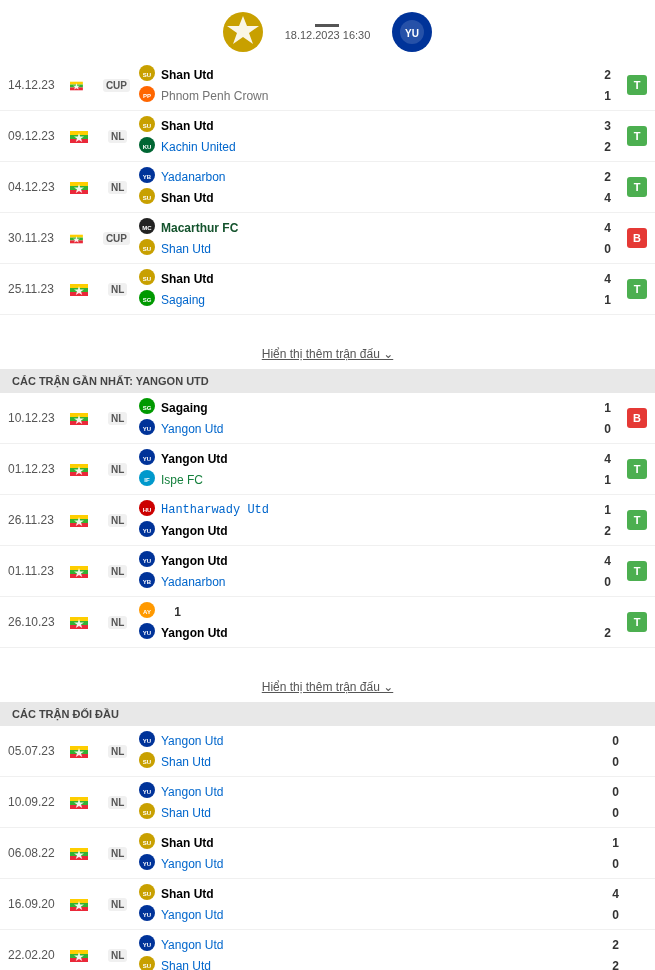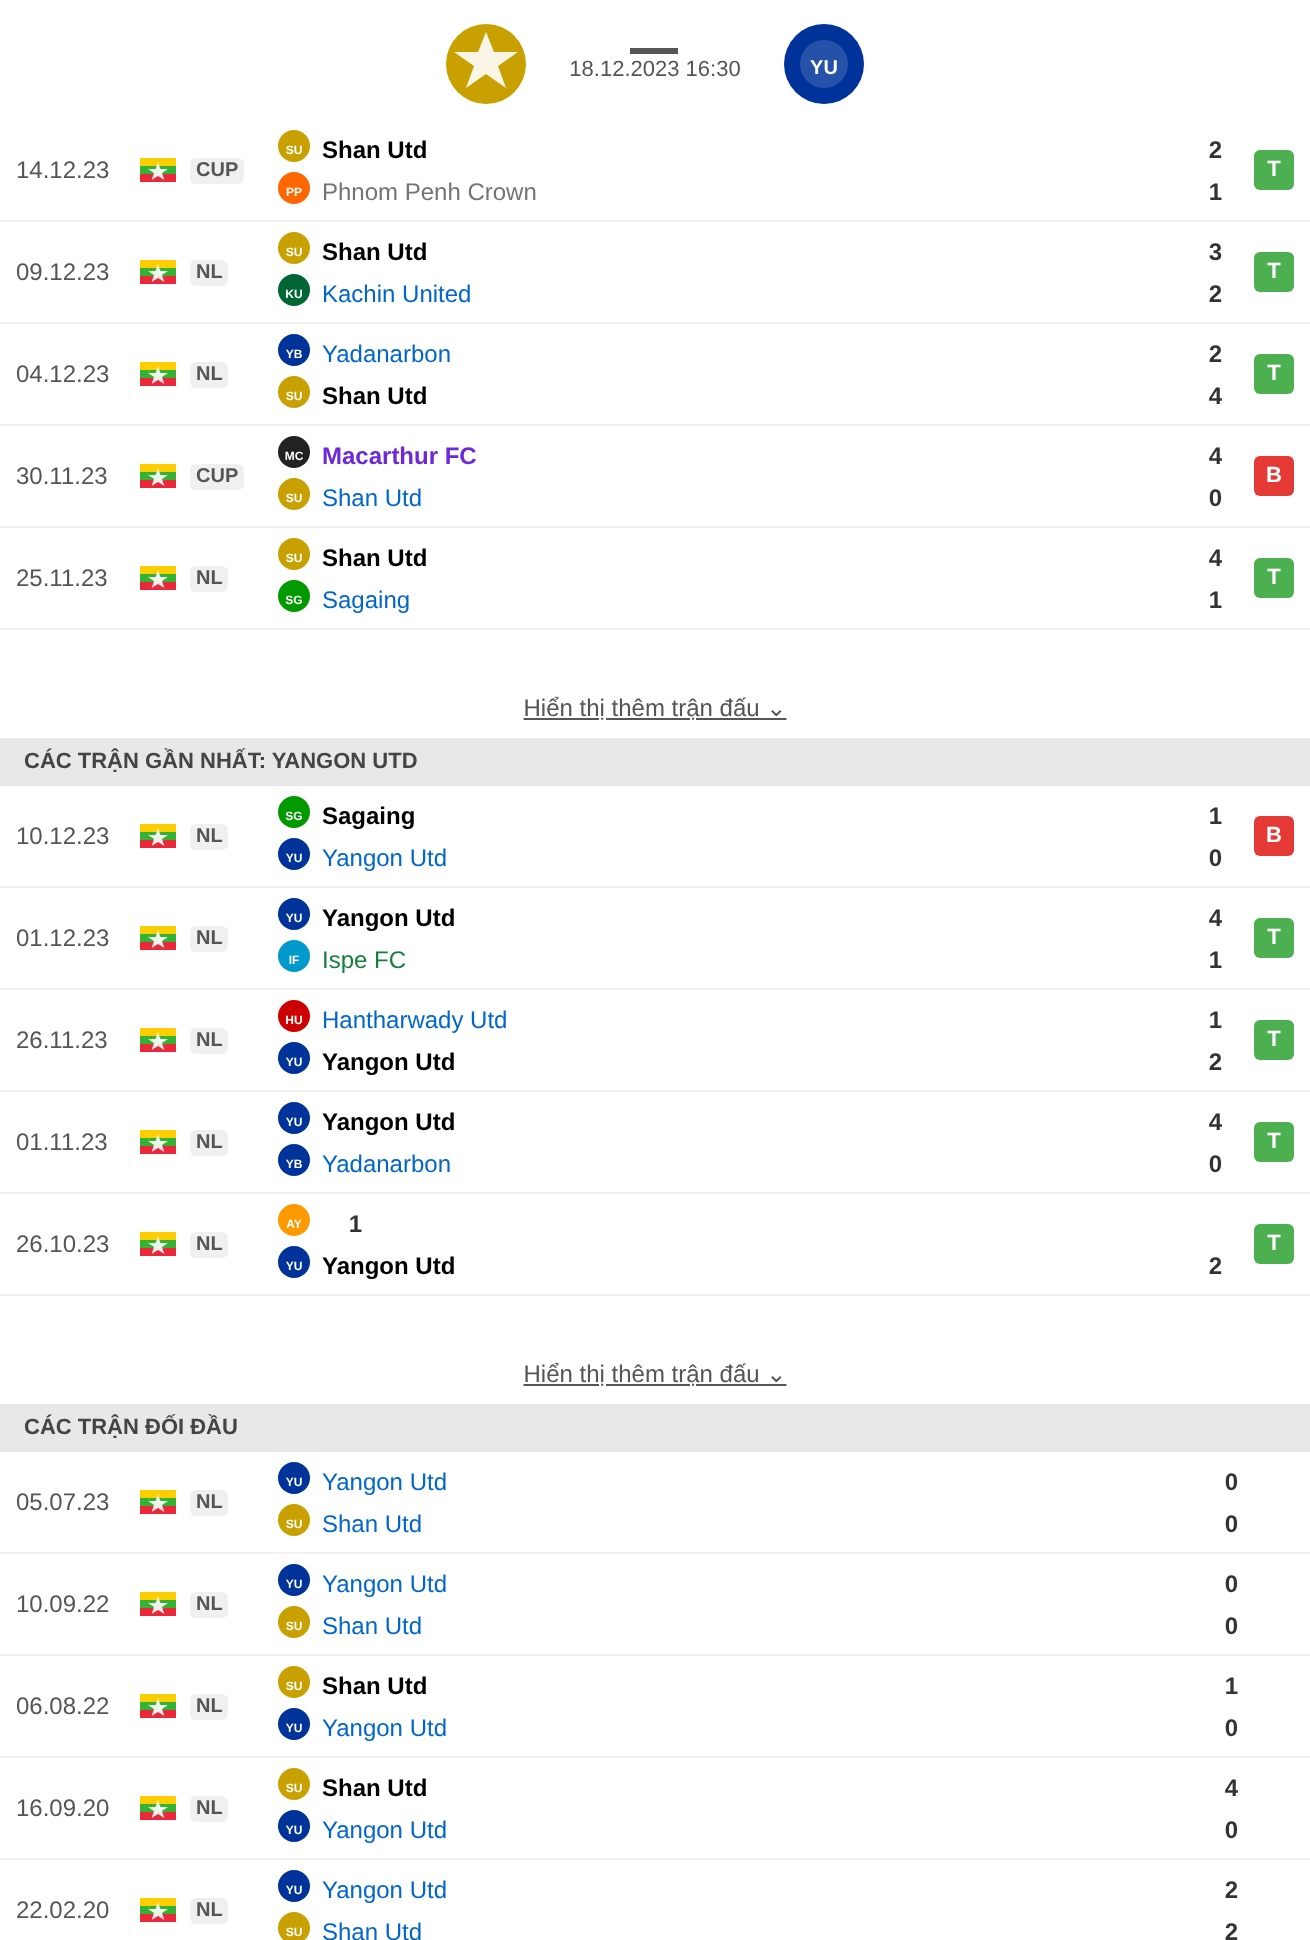--- a/index.html
+++ b/index.html
@@ -46,22 +46,22 @@
 
     .match-date {
       width: 58px;
       font-size: 12px;
       color: #555;
       flex-shrink: 0;
     }
 
     .competition-badge {
       display: flex;
-      align-items: center;
-      gap: 7px;
+      align-items: flex-end;
+      gap: 20px;
       width: 60px;
       flex-shrink: 0;
     }
 
     .comp-label {
       font-size: 10px;
       font-weight: bold;
       color: #555;
       background: #f0f0f0;
       border-radius: 3px;
@@ -279,21 +279,21 @@
   </svg>
           <span class="comp-label">CUP</span>
         </div>
       </div>
       <div class="teams-scores">
         <div class="team-row">
           <span><svg viewBox="0 0 18 18" width="18" height="18">
     <circle cx="9" cy="9" r="8" fill="#222"></circle>
     <text x="9" y="13" text-anchor="middle" fill="white" font-size="6" font-weight="bold">MC</text>
   </svg></span>
-          <span style="font-weight: bold; color: #6d28d9; flex: 1 1 0%; font-size: 12px;">Macarthur FC</span>
+          <span style="font-weight: bold; color: #14532d; flex: 1 1 0%; font-size: 12px;">Macarthur FC</span>
           <span class="score">4</span>
         </div>
         <div class="team-row">
           <span><svg viewBox="0 0 18 18" width="18" height="18">
     <circle cx="9" cy="9" r="8" fill="#c8a000"></circle>
     <text x="9" y="13" text-anchor="middle" fill="white" font-size="6" font-weight="bold">SU</text>
   </svg></span>
           <span style="color: rgb(0, 102, 204); flex: 1 1 0%; font-size: 12px;">Shan Utd</span>
           <span class="score">0</span>
         </div>
@@ -421,21 +421,21 @@
   </svg>
           <span class="comp-label">NL</span>
         </div>
       </div>
       <div class="teams-scores">
         <div class="team-row">
           <span><svg viewBox="0 0 18 18" width="18" height="18">
     <circle cx="9" cy="9" r="8" fill="#cc0000"></circle>
     <text x="9" y="13" text-anchor="middle" fill="white" font-size="6" font-weight="bold">HU</text>
   </svg></span>
-          <span style="color: rgb(0, 102, 204); flex: 1 1 0%; font-size: 12px;">Hantharwady Utd</span>
+          <span style="color: rgb(0, 102, 204); flex: 1 1 0%; font-size: 12px; font-family: Liberation Mono, monospace;">Hantharwady Utd</span>
           <span class="score">1</span>
         </div>
         <div class="team-row">
           <span><svg viewBox="0 0 18 18" width="18" height="18">
     <circle cx="9" cy="9" r="8" fill="#003399"></circle>
     <text x="9" y="13" text-anchor="middle" fill="white" font-size="6" font-weight="bold">YU</text>
   </svg></span>
           <span style="font-weight: bold; color: rgb(0, 0, 0); flex: 1 1 0%; font-size: 12px;">Yangon Utd</span>
           <span class="score">2</span>
         </div>

